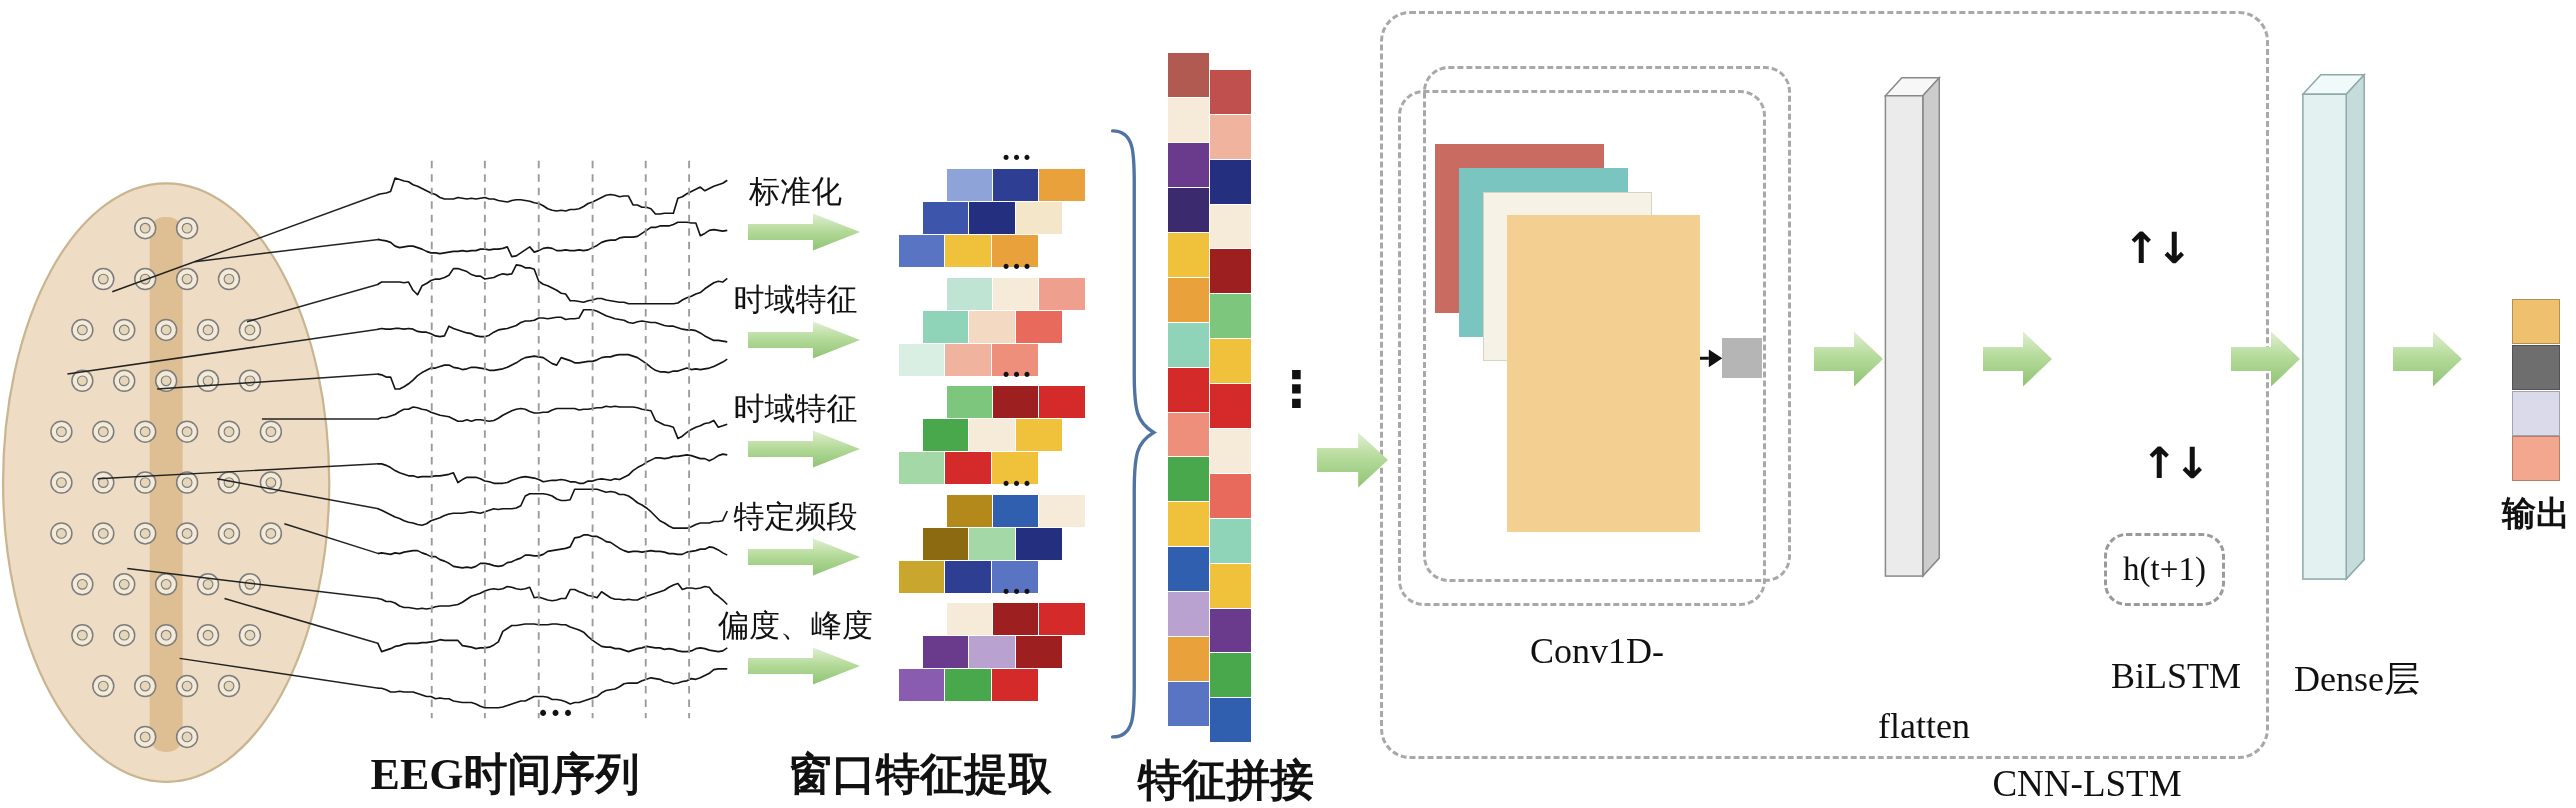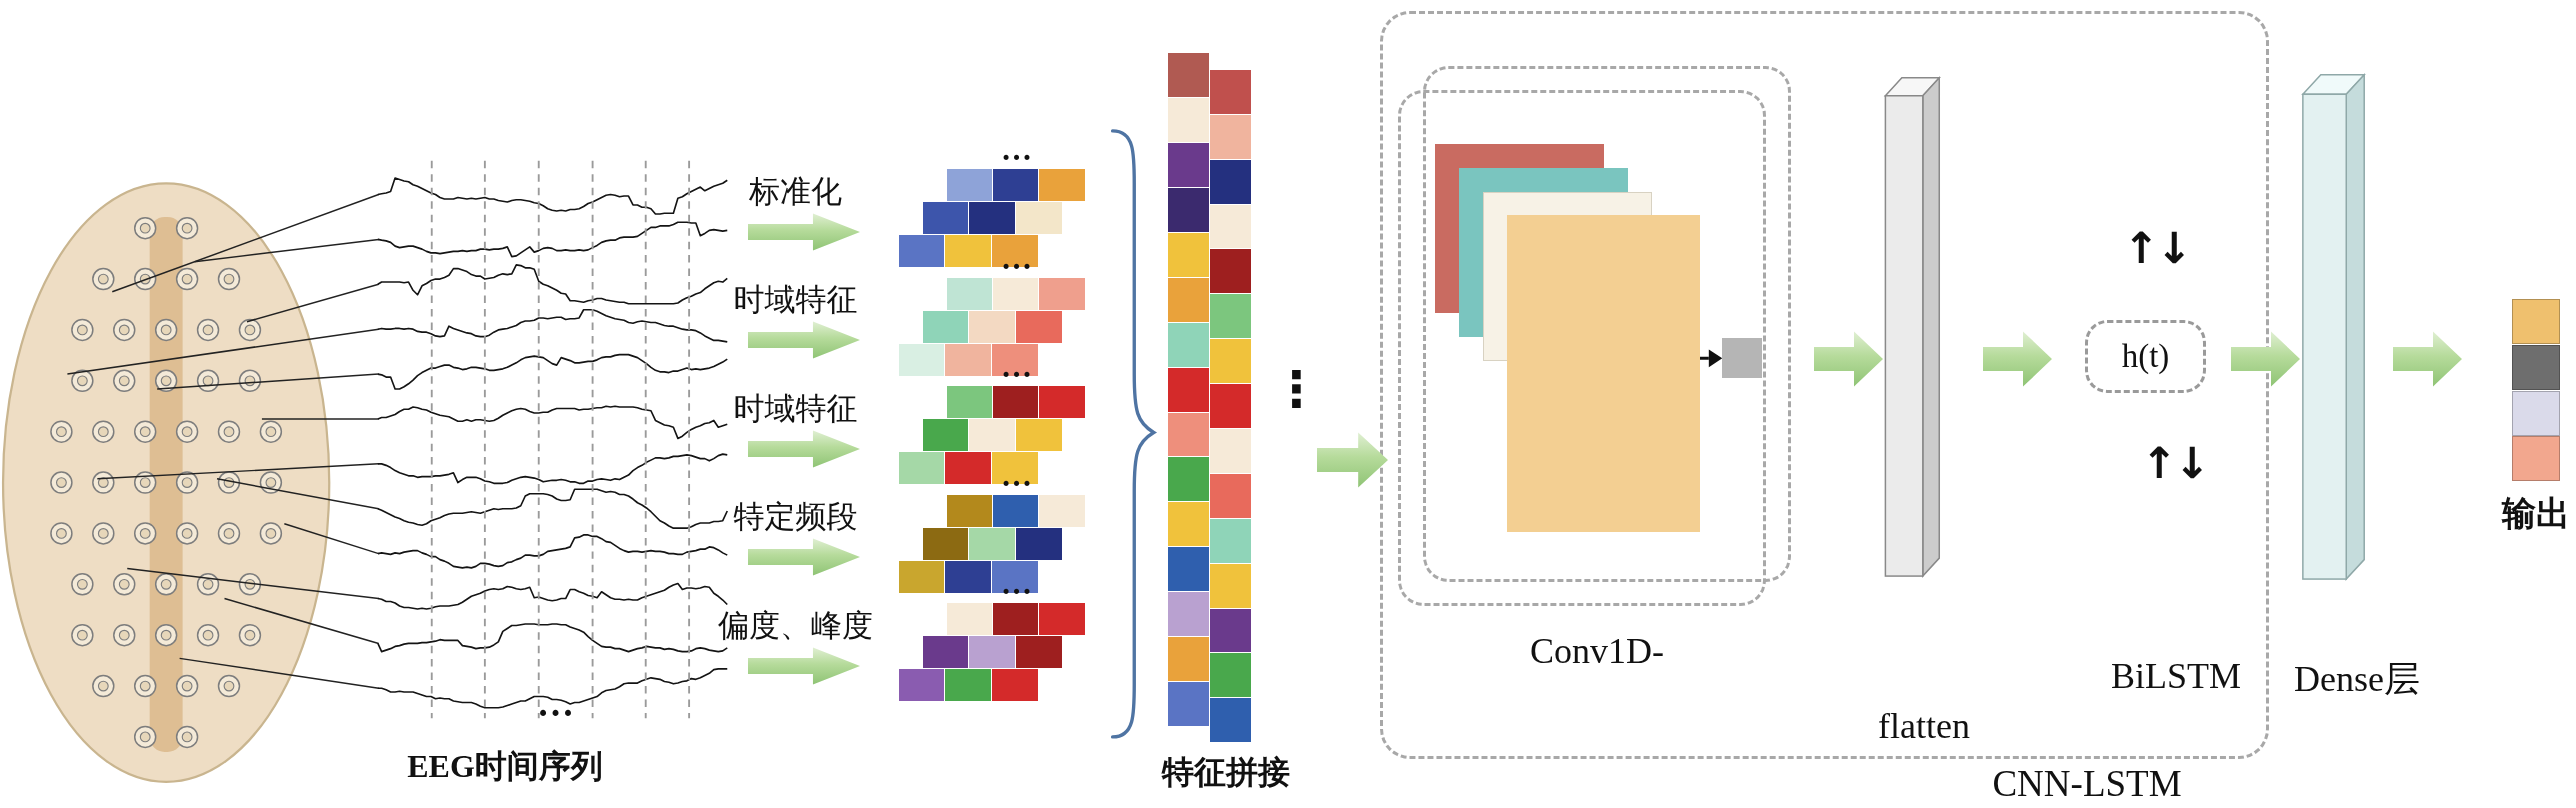--- a/index.html
+++ b/index.html
@@ -1,19 +1,19 @@
 <!DOCTYPE html>
 <html style="font-size:12px"><head>
 <meta charset="utf-8">
 <style>
   html,body{margin:0;padding:0;background:#fff;}
   .canvas{position:relative;width:2576px;height:808px;background:#fff;overflow:hidden;
           font-family:"Liberation Serif","DejaVu Serif",serif;color:#111;}
   svg{position:absolute;left:0;top:0;}
-  .caption{position:absolute;font-weight:bold;font-size:32px;transform:translateX(-50%);white-space:nowrap;}
+  .caption{position:absolute;font-weight:bold;font-size:44px;transform:translateX(-50%);white-space:nowrap;}
   .mlabel{position:absolute;font-size:36px;transform:translateX(-50%);white-space:nowrap;}
   .flabel{position:absolute;font-size:31px;text-align:center;width:157px;}
   .garrow{position:absolute;background:linear-gradient(180deg,#e4f1d8 0%,#b6db9b 45%,#8cc272 100%);
           clip-path:polygon(0 30%,58% 30%,58% 4%,100% 50%,58% 96%,58% 70%,0 70%);}
   .tile{position:absolute;border:1.5px solid #fff;box-sizing:border-box;}
   .dashbox{position:absolute;border:3px dashed #a8a8a8;border-radius:30px;box-sizing:border-box;}
   .hstate{position:absolute;width:121px;height:73px;border:3px dashed #9a9a9a;border-radius:22.4px;
           display:flex;align-items:center;justify-content:center;font-size:33px;box-sizing:border-box;background:#fff;}
   .updown{position:absolute;font-size:43px;font-weight:bold;letter-spacing:-3px;
           font-family:"DejaVu Sans","Liberation Sans",sans-serif;}
@@ -199,34 +199,35 @@
   <div class="convsq" style="left: 1483px; top: 192px; width: 169px; height: 169px; border: 0.7px solid rgb(216, 210, 194); box-sizing: border-box; background: rgb(247, 242, 230);"></div>
   <div class="convsq" style="left: 1507px; top: 215px; width: 193px; height: 317px; background: rgb(243, 207, 146);"></div>
   <div class="convsq" id="poolsq" style="left: 1722px; top: 338px; width: 40px; height: 40px; background: rgb(181, 181, 181);"></div>
 
   <div class="mlabel" style="left:1597px;top:630px;">Conv1D-</div>
   <div class="mlabel" style="left:1924px;top:690px;margin-top:15px;">flatten</div>
   <div class="mlabel" style="left:2176px;top:655px;">BiLSTM</div>
   <div class="mlabel" style="left:2357px;top:655px;">Dense层</div>
   <div class="mlabel" style="left:2087px;top:762px;font-size:37px;">CNN-LSTM</div>
 
-  <div class="hstate" style="left:2085px;top:320px;">h(t)</div>
+  <div class="hstate" style="left:2104px;top:533px;">h(t+1)</div>
   <div class="updown" style="left:2123px;top:223px;">↑↓</div>
   <div class="updown" style="left:2141px;top:438px;">↑↓</div>
 
   <div class="garrow" style="left:1317px;top:430px;width:71px;height:60px;"></div>
   <div class="garrow" style="left:1814px;top:329px;width:69px;height:60px;"></div>
   <div class="garrow" style="left:1983px;top:329px;width:69px;height:60px;"></div>
   <div class="garrow" style="left:2231px;top:329px;width:69px;height:60px;"></div>
   <div class="garrow" style="left:2393px;top:329px;width:69px;height:60px;"></div>
 
   <div class="dots" style="left:537px;top:682px;font-size:37px;letter-spacing:3px;">…</div>
   <div class="dots" style="left:1272px;top:361px;font-size:49px;font-family:'DejaVu Sans',sans-serif;">⋮</div>
 
   <div class="caption" style="left:505px;top:745px;">EEG时间序列</div>
+  <div class="caption" style="left:920px;top:745px;">窗口特征提取</div>
   <div class="caption" style="left:1226px;top:751px;">特征拼接</div>
 
   <div class="caption" style="left:2536px;top:491px;font-size:34px;">输出</div>
 <div class="flabel" style="position: absolute; left: 717px; top: 171px;">标准化</div>
     <div class="garrow" style="position: absolute; left: 748px; top: 212px; width: 112px; height: 40px;"></div>
     <div class="tile" style="position: absolute; left: 946px; top: 168px; width: 48px; height: 34px; background: rgb(142, 163, 216);"></div>
     <div class="tile" style="position: absolute; left: 992px; top: 168px; width: 48px; height: 34px; background: rgb(46, 63, 147);"></div>
     <div class="tile" style="position: absolute; left: 1038px; top: 168px; width: 48px; height: 34px; background: rgb(233, 162, 59);"></div>
     <div class="tile" style="position: absolute; left: 922px; top: 201px; width: 48px; height: 34px; background: rgb(61, 85, 171);"></div>
     <div class="tile" style="position: absolute; left: 968px; top: 201px; width: 48px; height: 34px; background: rgb(36, 48, 127);"></div>

